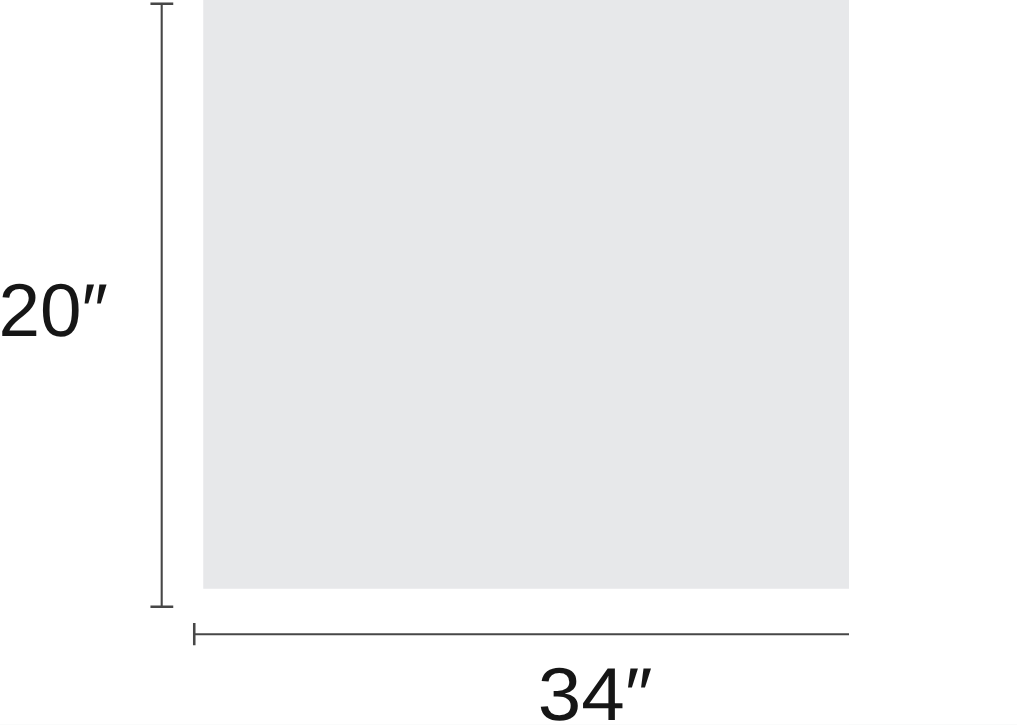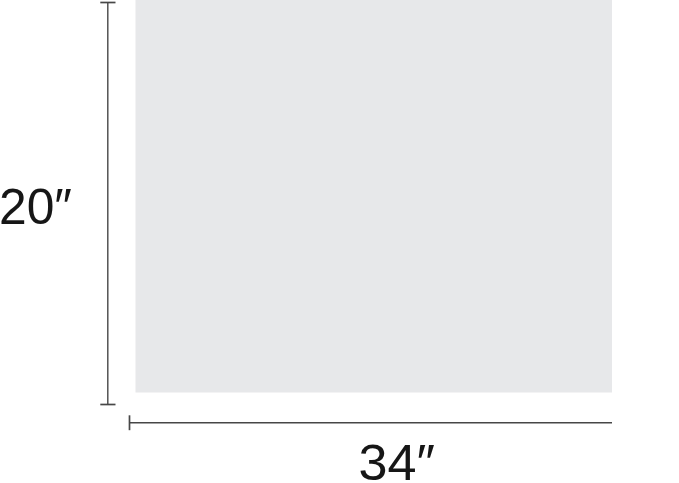--- a/index.html
+++ b/index.html
@@ -1,16 +1,16 @@
 <!DOCTYPE html>
 <html><head>
 <meta charset="utf-8">
 <style>
   html,body{margin:0;padding:0;background:#ffffff;}
-  #stage{position:relative;width:612px;height:483px;background:#ffffff;overflow:hidden;
+  #stage{position:relative;width:566px;height:483px;background:#ffffff;overflow:hidden;
          font-family:"Liberation Sans", sans-serif;}
   svg{position:absolute;left:0;top:0;}
 </style>
 </head>
 <body>
 <div id="stage">
   <svg width="679" height="483" viewBox="0 0 679 483">
 
     <rect x="135.5" y="0" width="540.5" height="392.5" fill="#e7e8ea"></rect>
 

